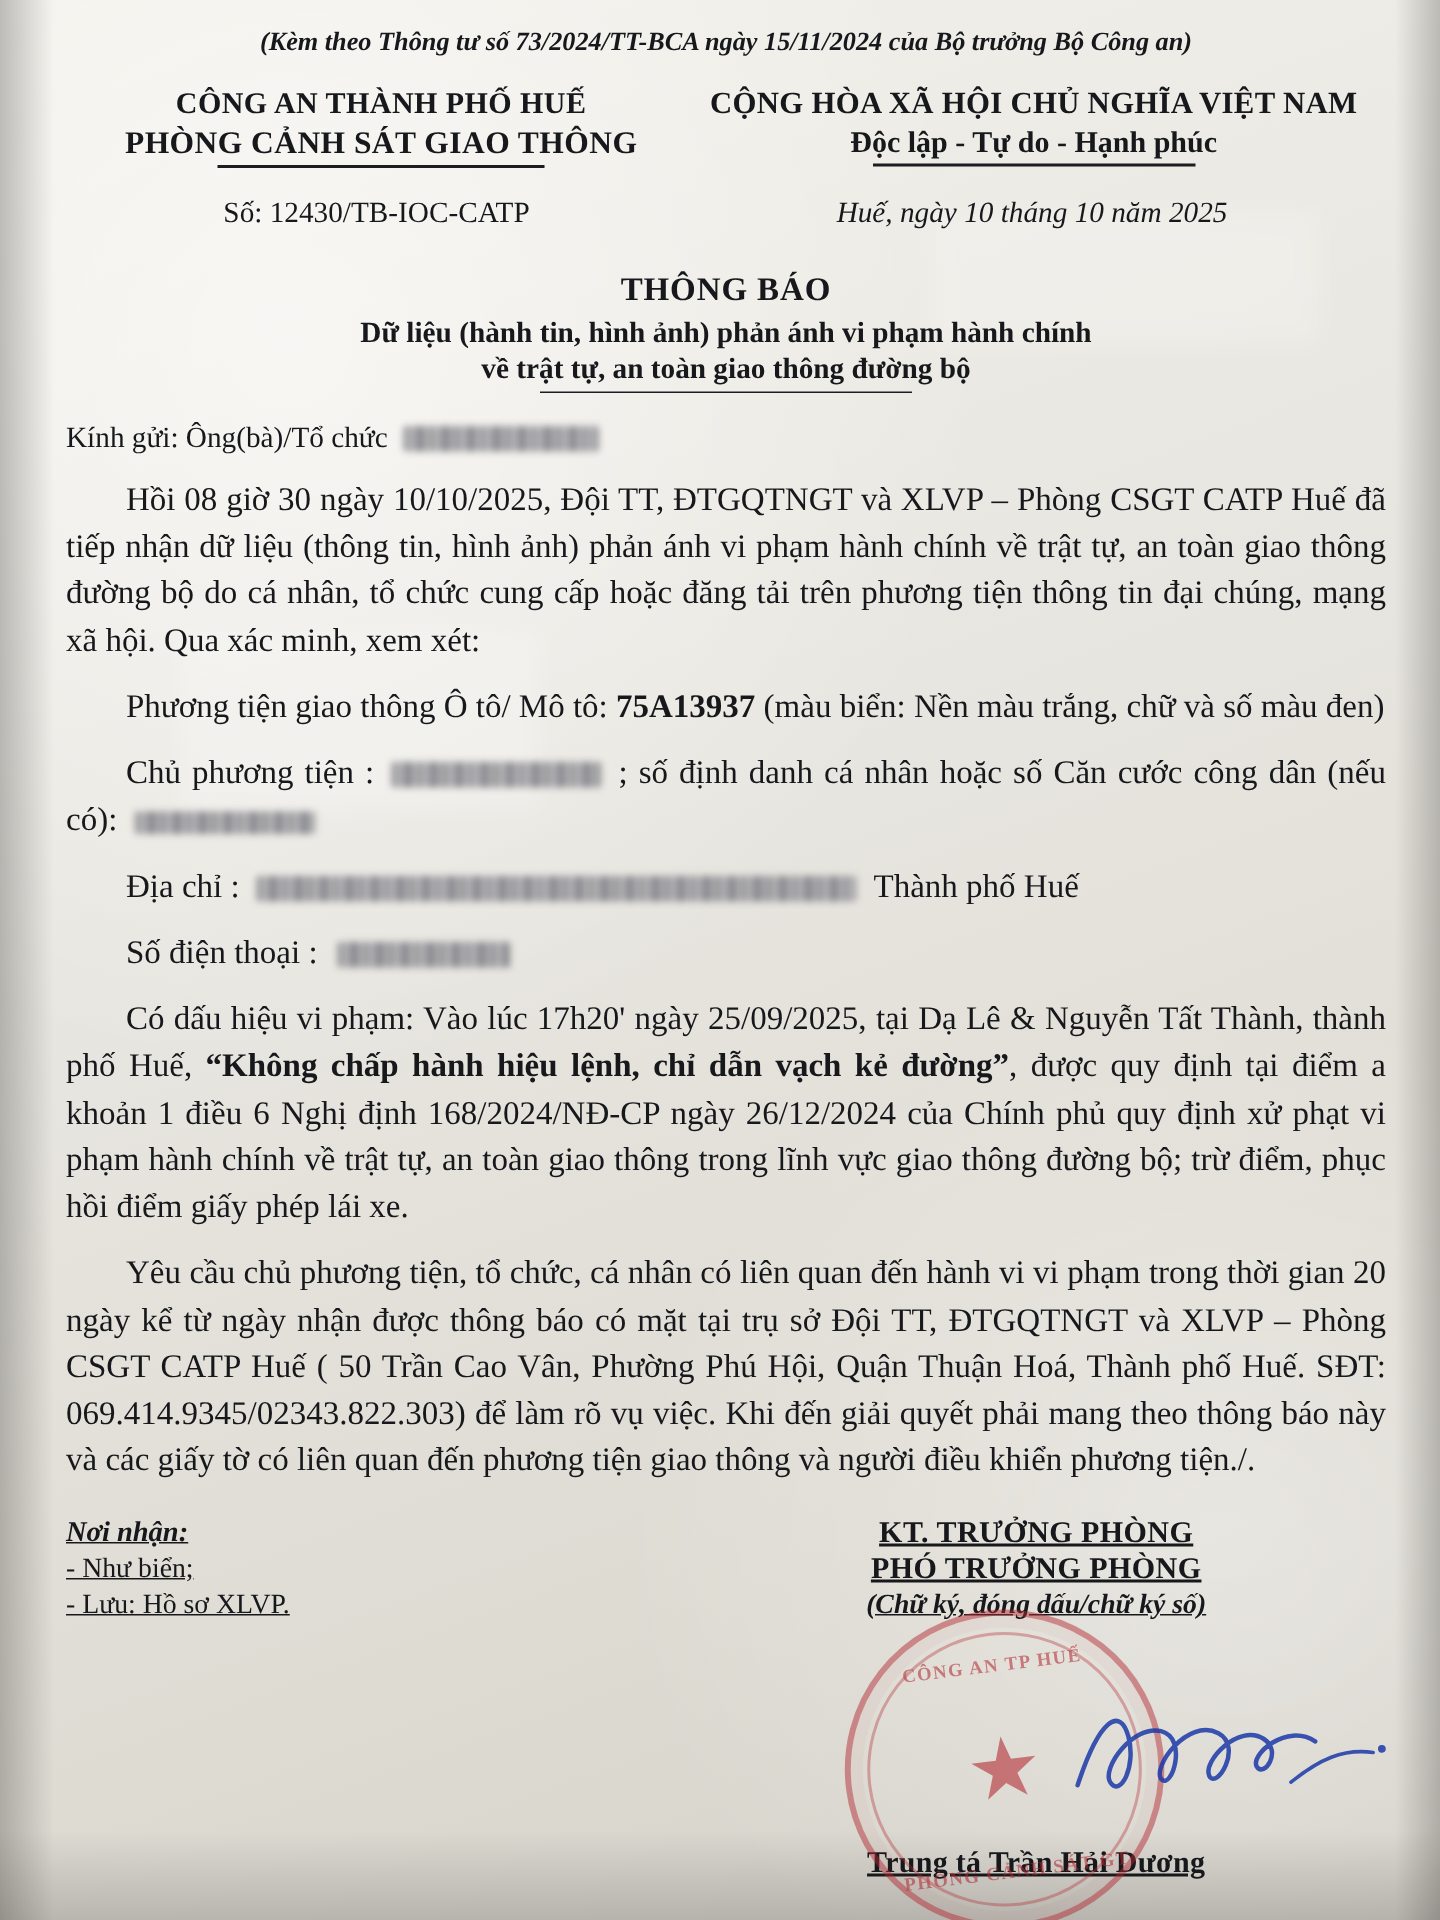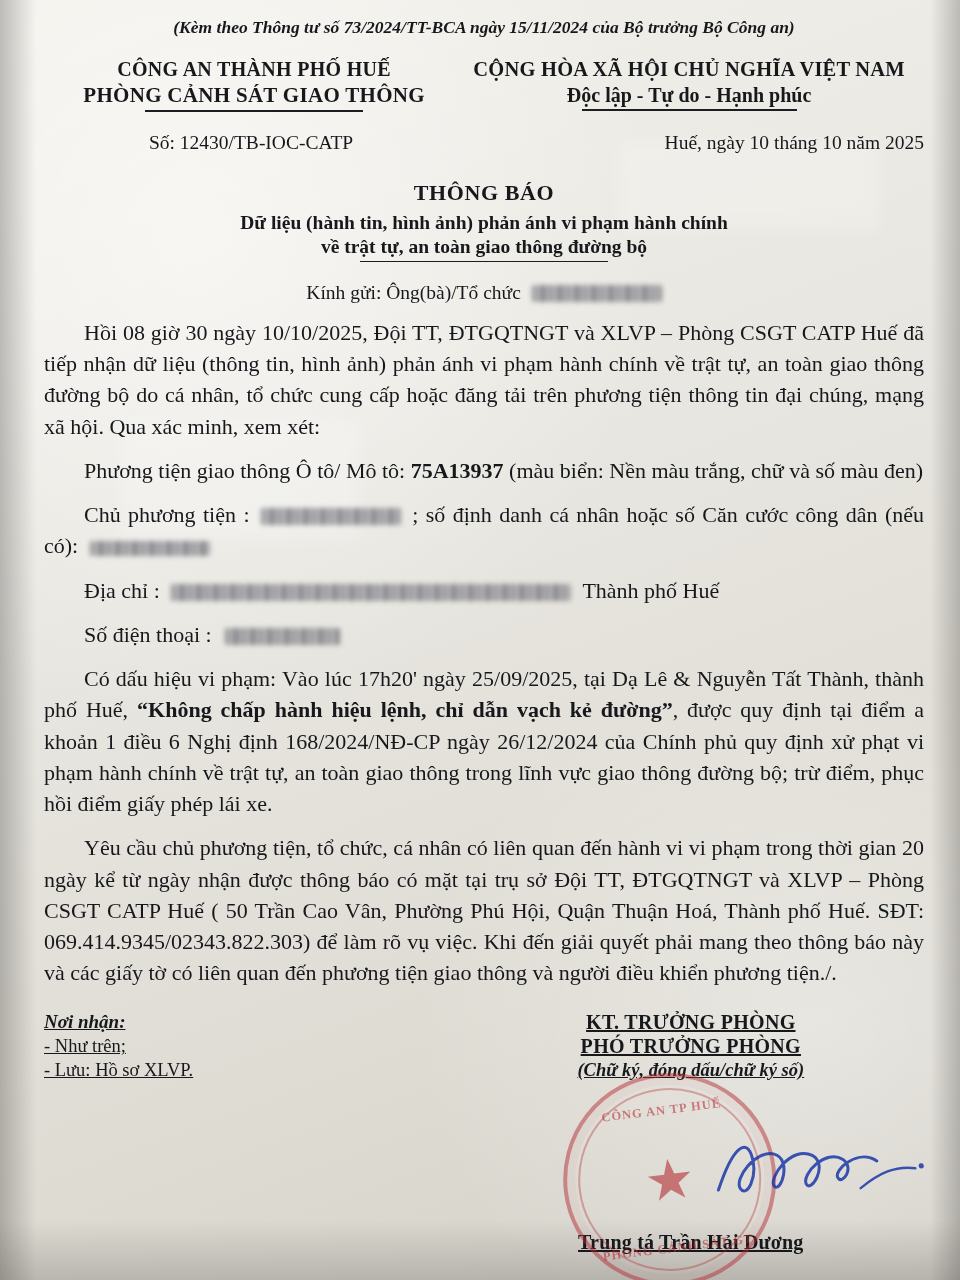--- a/index.html
+++ b/index.html
@@ -128,21 +128,22 @@
     align-items: flex-start;
   }
   .doc-no {
     width: 46%;
     text-align: center;
     font-size: 19.5px;
     padding-left: 6px;
   }
   .place-date {
     width: 54%;
-    text-align: right;
+    text-align: center;
+    font-style: italic;
     font-size: 19.5px;
   }
 
   .title-block {
     text-align: center;
     margin-top: 26px;
   }
   .title-main {
     font-size: 22px;
     font-weight: bold;
@@ -164,21 +165,21 @@
     content: "";
     position: absolute;
     left: 12%;
     right: 12%;
     bottom: -4px;
     height: 1.4px;
     background: #1b1d21;
   }
 
   .recipient {
-    text-align: center;
+    text-align: left;
     margin-top: 24px;
     font-size: 19.5px;
   }
 
   p.body {
     font-size: 22px;
     line-height: 1.42;
     text-align: justify;
     margin: 13px 0 0 0;
     text-indent: 40px;
@@ -378,21 +379,21 @@
     <p class="body">
       <span>Có dấu hiệu vi phạm: Vào lúc 17h20' ngày 25/09/2025, tại Dạ Lê &amp; Nguyễn Tất Thành, thành phố Huế,</span>
       <span class="b">“Không chấp hành hiệu lệnh, chỉ dẫn vạch kẻ đường”</span><span>, được quy định tại điểm a khoản 1 điều 6 Nghị định 168/2024/NĐ-CP ngày 26/12/2024 của Chính phủ quy định xử phạt vi phạm hành chính về trật tự, an toàn giao thông trong lĩnh vực giao thông đường bộ; trừ điểm, phục hồi điểm giấy phép lái xe.</span>
     </p>
 
     <p class="body">Yêu cầu chủ phương tiện, tổ chức, cá nhân có liên quan đến hành vi vi phạm trong thời gian 20 ngày kể từ ngày nhận được thông báo có mặt tại trụ sở Đội TT, ĐTGQTNGT và XLVP – Phòng CSGT CATP Huế ( 50 Trần Cao Vân, Phường Phú Hội, Quận Thuận Hoá, Thành phố Huế. SĐT: 069.414.9345/02343.822.303) để làm rõ vụ việc. Khi đến giải quyết phải mang theo thông báo này và các giấy tờ có liên quan đến phương tiện giao thông và người điều khiển phương tiện./.</p>
 
     <div class="footer-row">
       <div class="noi-nhan">
         <div class="nn-title">Nơi nhận:</div>
-        <div class="nn-item">- Như trên;</div>
+        <div class="nn-item">- Như biển;</div>
         <div class="nn-item">- Lưu: Hồ sơ XLVP.</div>
       </div>
 
       <div class="sign-block">
         <div class="sign-l1">KT. TRƯỞNG PHÒNG</div>
         <div class="sign-l2">PHÓ TRƯỞNG PHÒNG</div>
         <div class="sign-l3">(Chữ ký, đóng dấu/chữ ký số)</div>
 
         <div class="seal">
           <div class="seal-text-top">CÔNG AN TP HUẾ</div>

